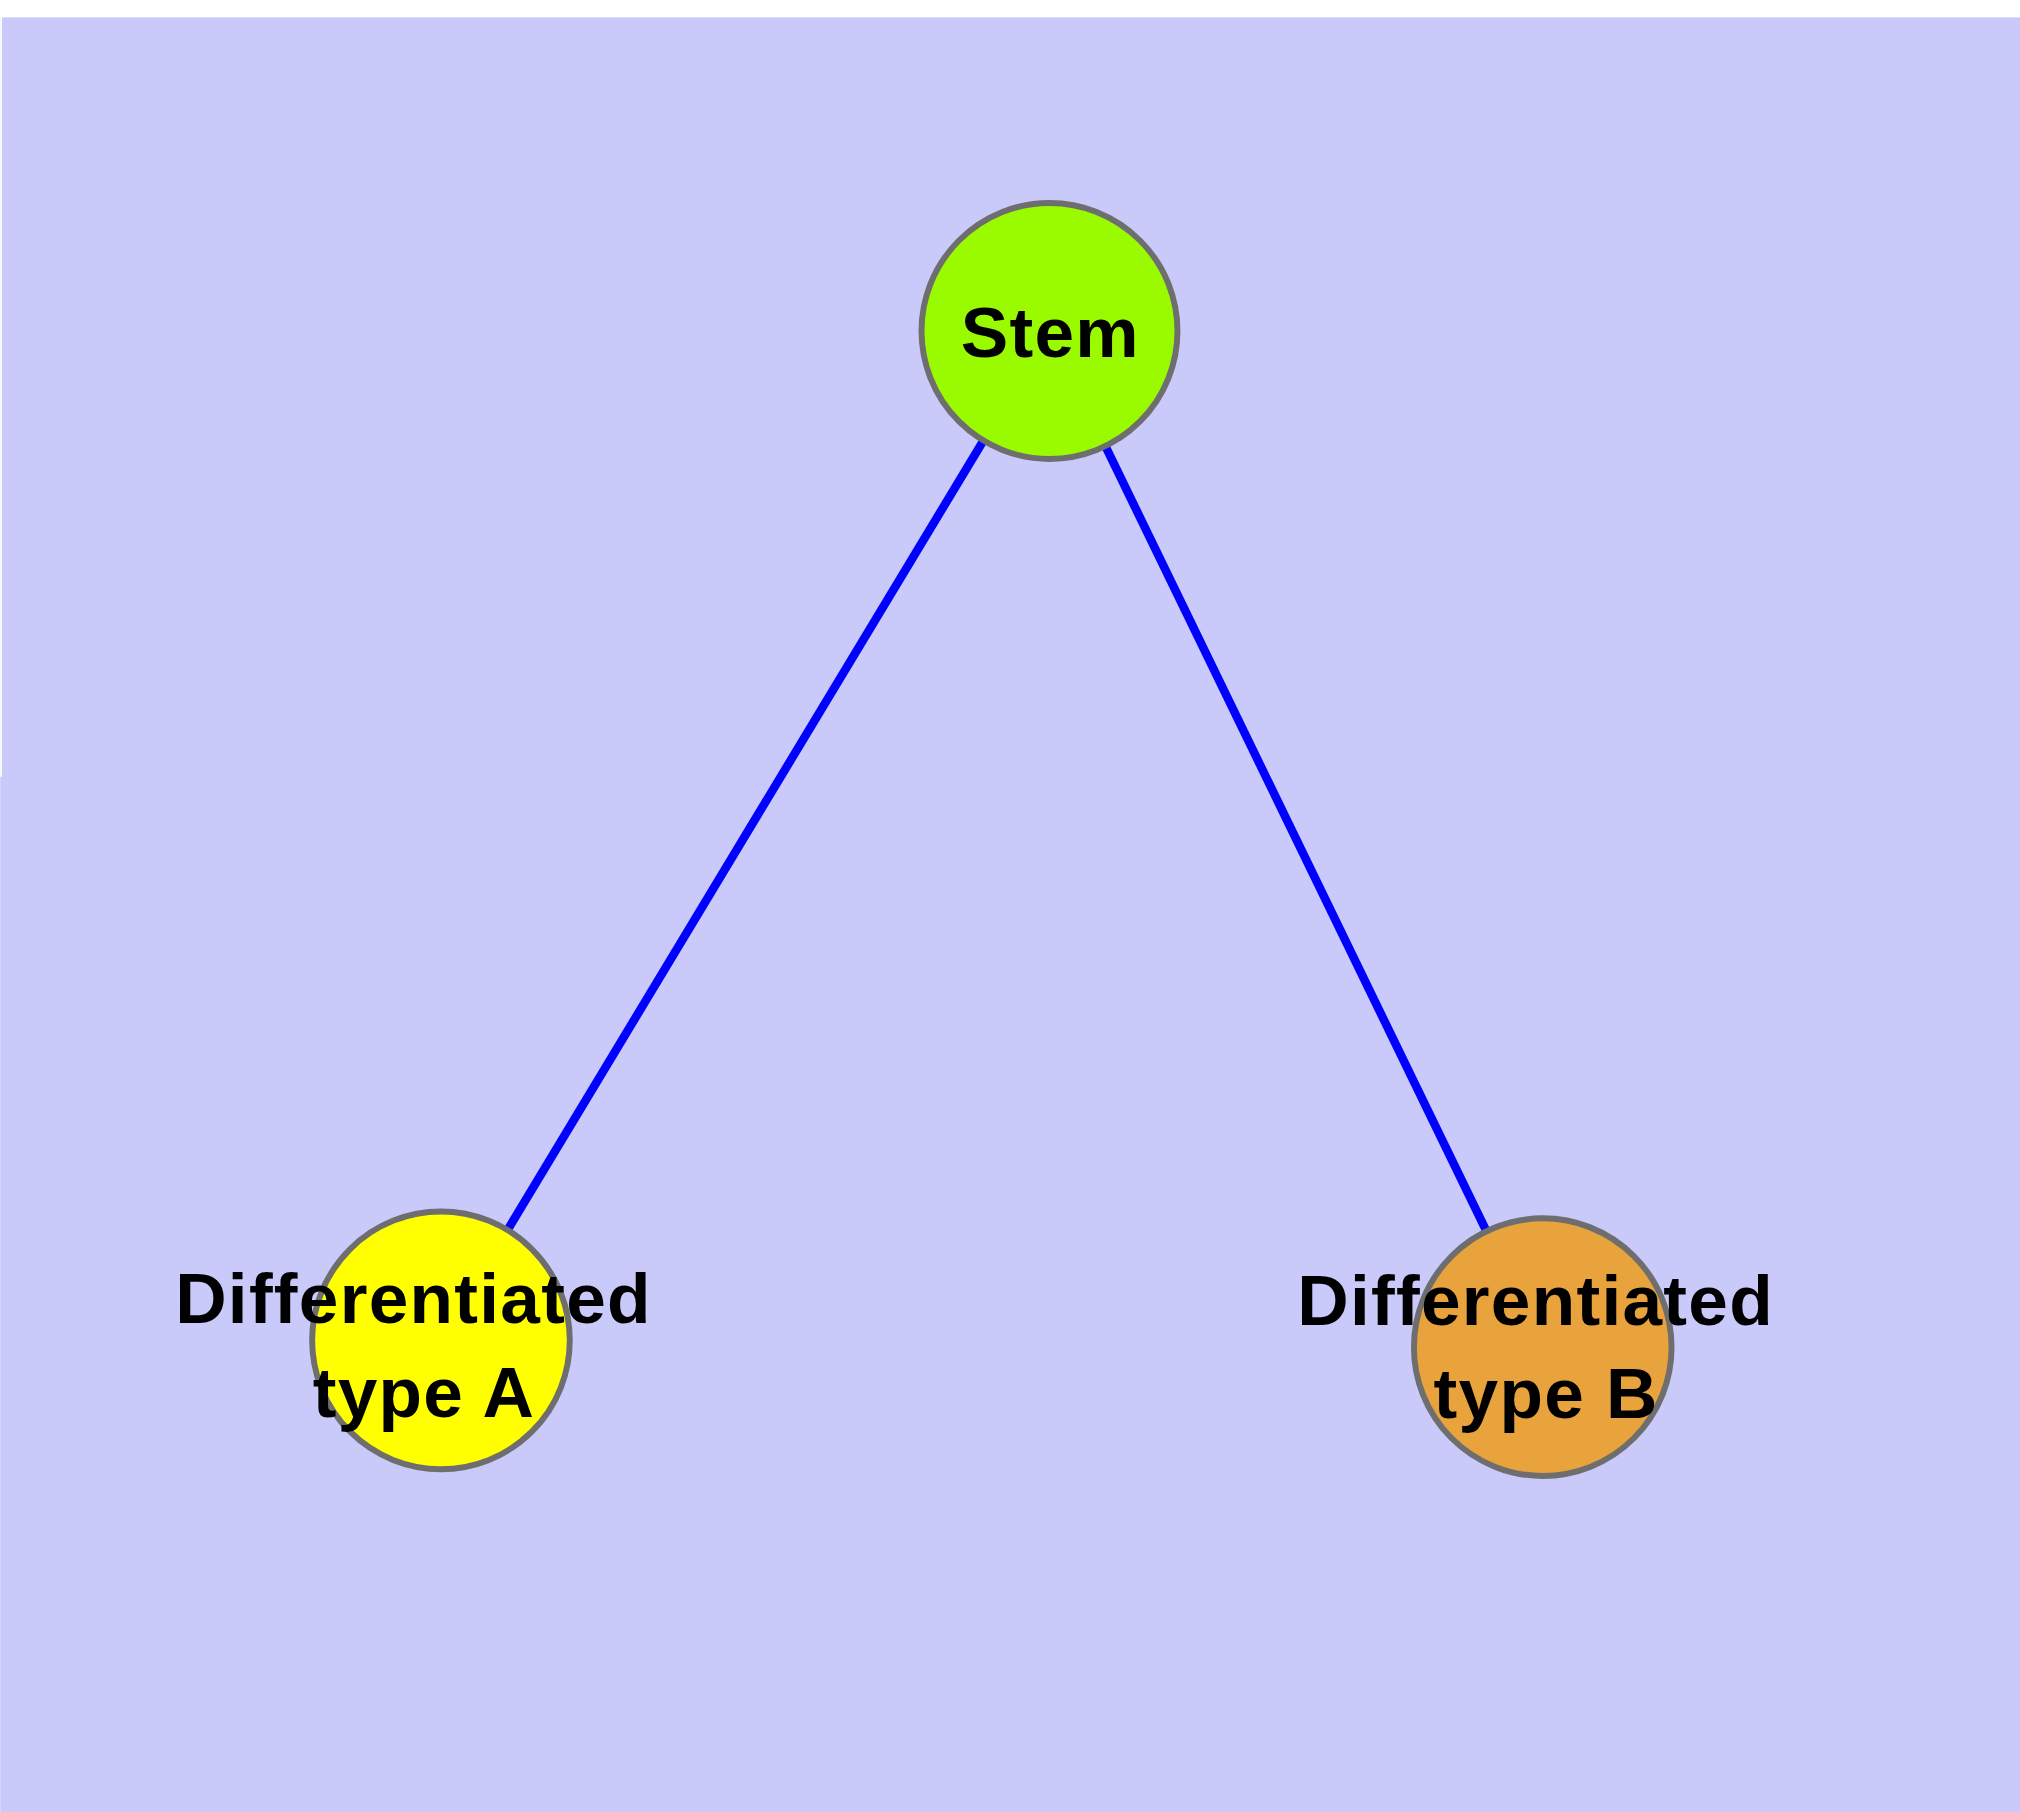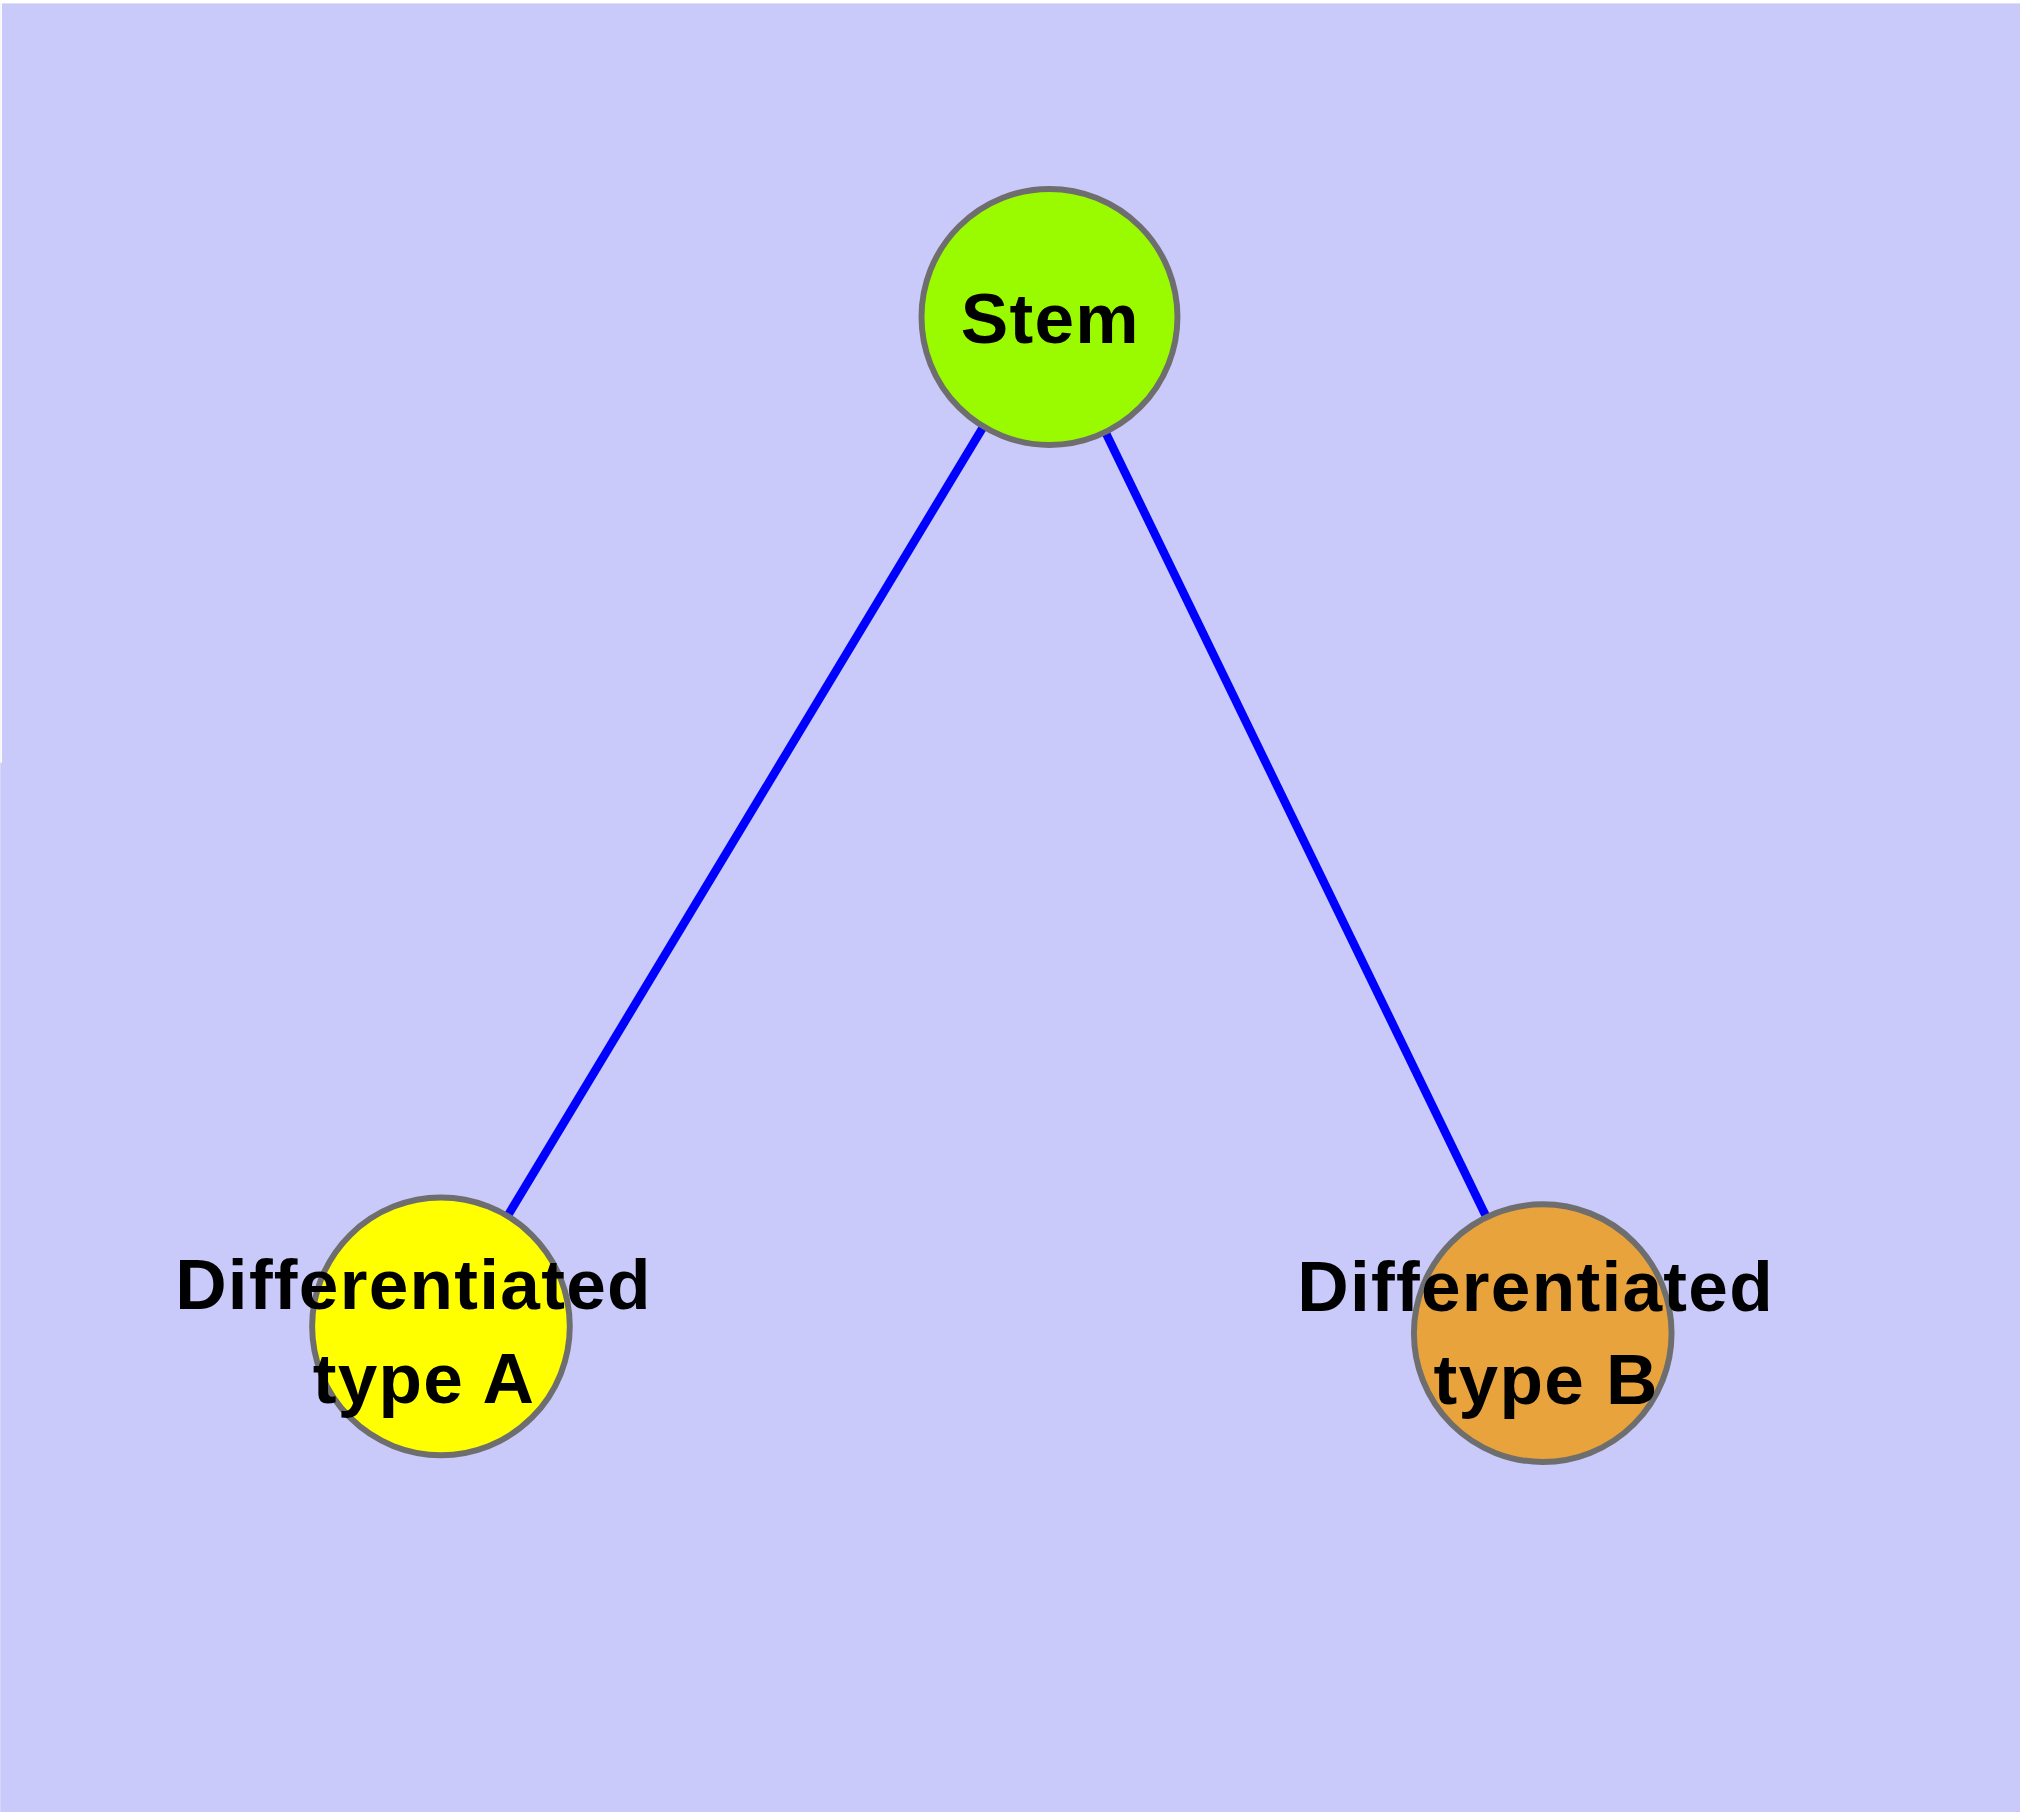--- a/index.html
+++ b/index.html
@@ -7,21 +7,21 @@
     padding: 0;
     width: 2021px;
     height: 1812px;
     background: #FFFFFF;
     overflow: hidden;
     font-family: "Liberation Sans", "DejaVu Sans", sans-serif;
   }
   .diagram-wrap {
     position: absolute;
     left: 0;
-    top: 0;
+    top: 14px;
     width: 2021px;
     height: 1568px;
   }
   svg.graph {
     display: block;
     width: 2021px;
     height: 1812px;
   }
   .node {
     stroke: #6E6E6E;

